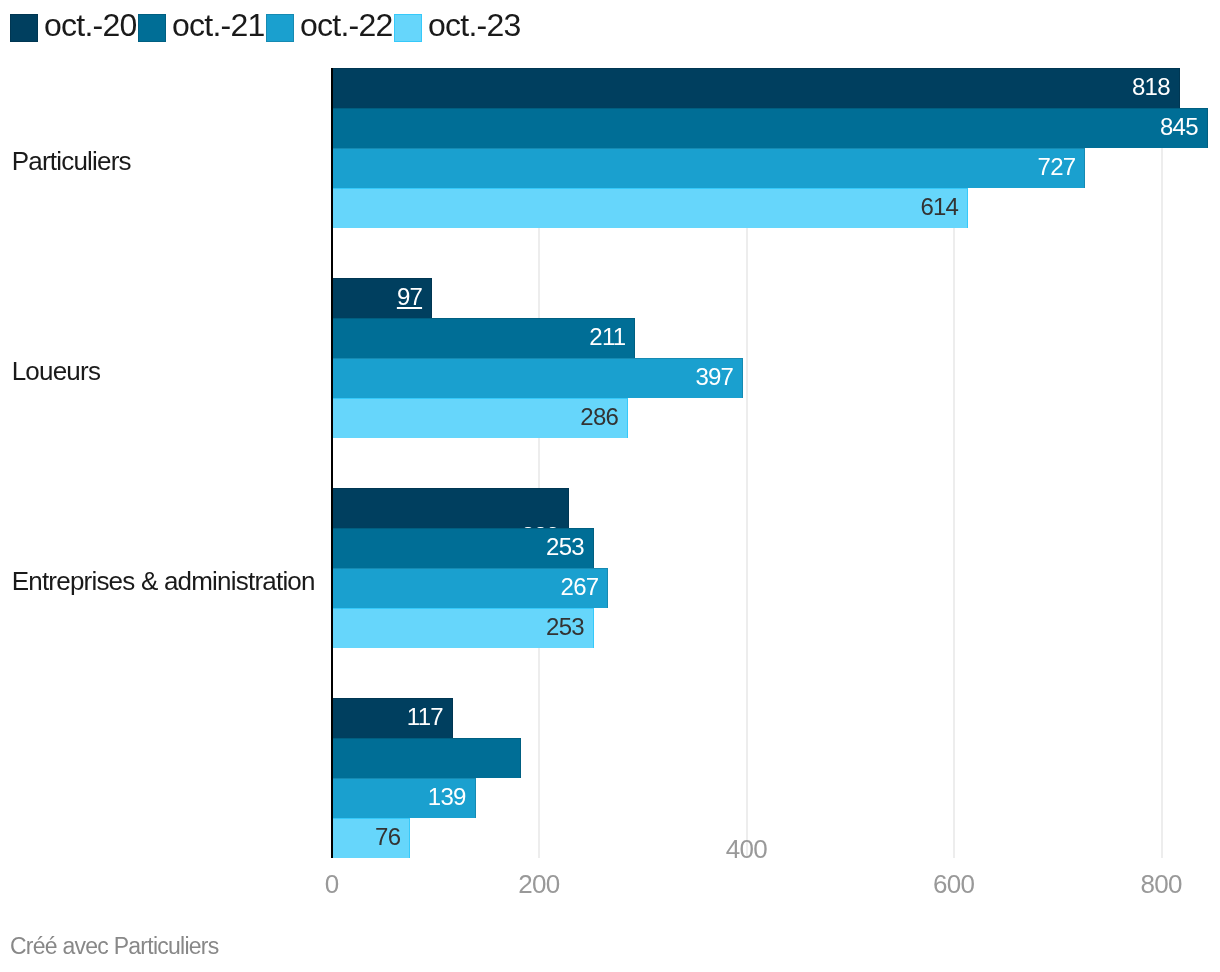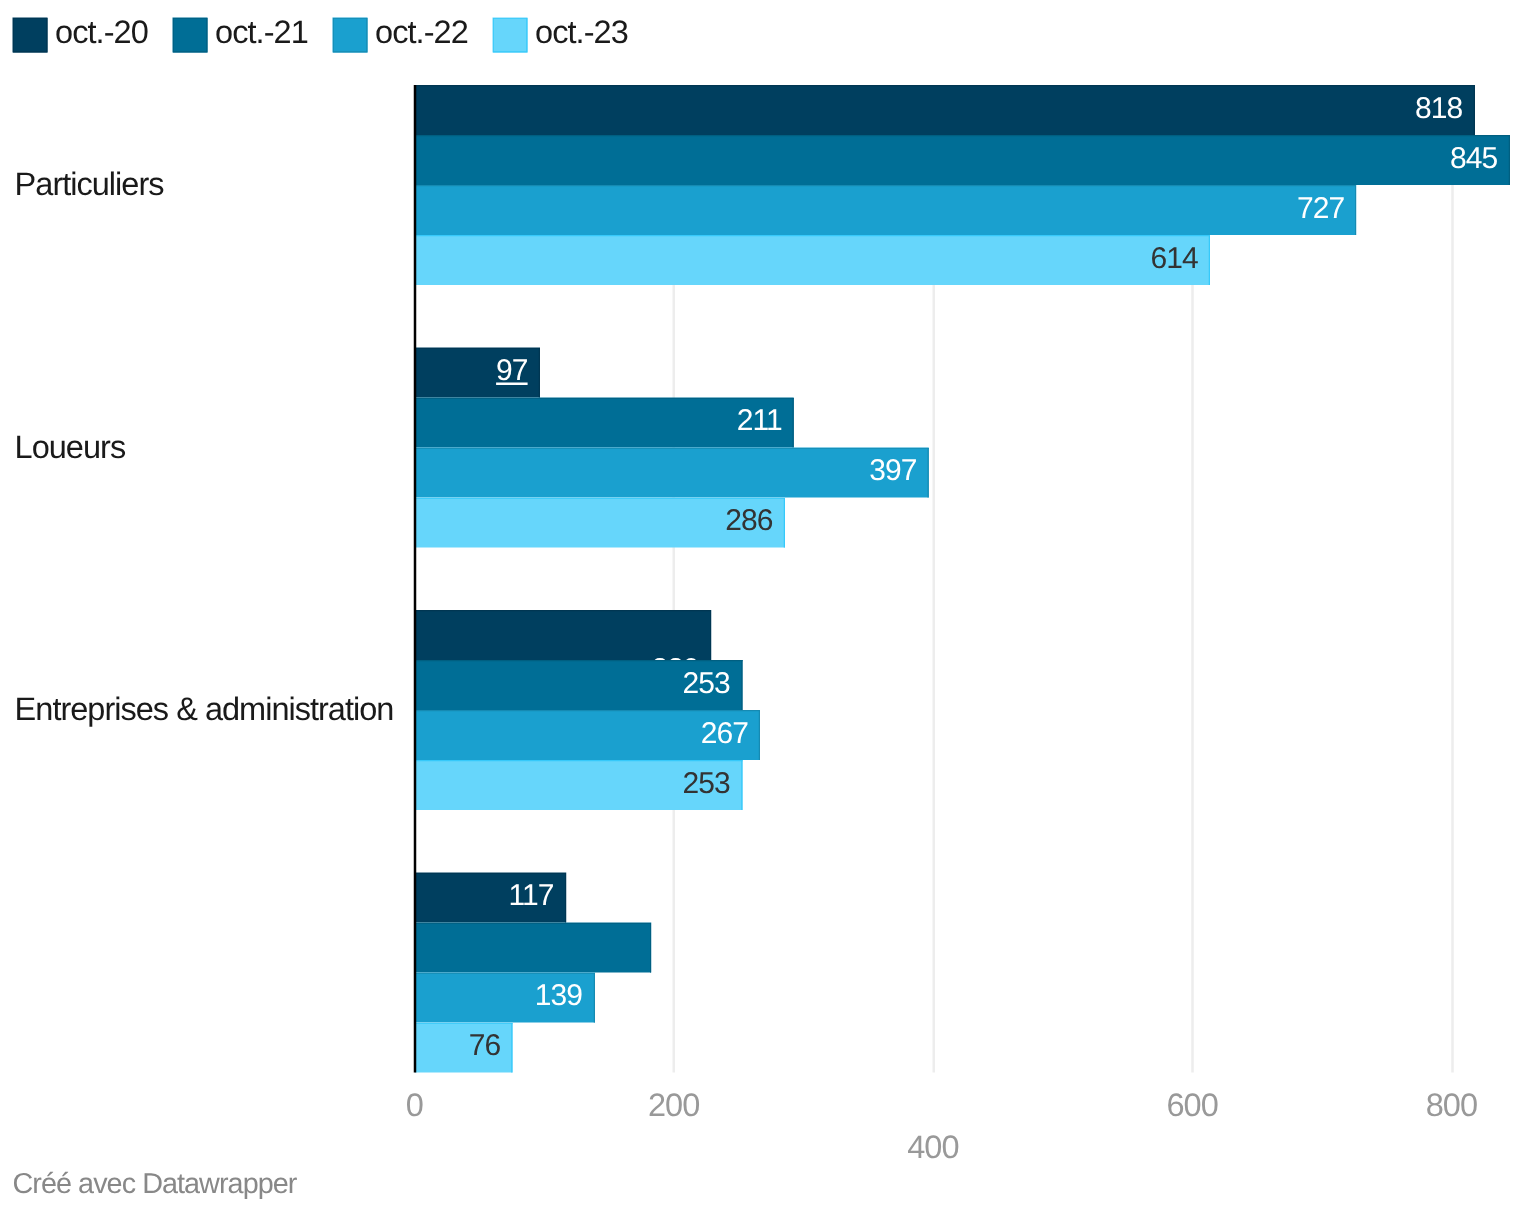--- a/index.html
+++ b/index.html
@@ -19,34 +19,34 @@
 
   
   .legend { position: absolute; left: 10px; top: 14px; height: 28px; }
   .legend-item { position: absolute; top: 0; height: 28px; white-space: nowrap; }
   .legend-swatch {
     position: absolute; left: 0; top: 0; width: 28px; height: 28px;
     box-shadow: inset 0 0 0 1px var(--edge);
   }
   .legend-label {
     position: absolute; left: 34px; top: -3px; height: 28px; line-height: 28px;
-    font-size: 26px; letter-spacing: -0.75px; color: #1a1a1a;
+    font-size: 32px; letter-spacing: -0.75px; color: #1a1a1a;
   }
 
   
   .plot { position: absolute; left: 0; top: 0; width: 1220px; height: 972px; }
   .gridline  { position: absolute; width: 2px; background: #ededed; }
   .axisline  { position: absolute; width: 2px; background: #000000; }
   .tick-label {
     position: absolute; font-size: 26px; letter-spacing: -0.75px;
     color: #999999; text-align: center; transform: translateX(-50%);
   }
   .cat-label {
     position: absolute; left: 11.7px; font-size: 26px; letter-spacing: -0.79px;
-    color: #1a1a1a; white-space: nowrap;
+    color: #1a1a1a; white-space: nowrap; margin-top: 14px;
   }
   .bar {
     position: absolute;
     
     box-shadow: inset 0 1px 0 var(--edge), inset -1px 0 0 var(--edge);
   }
   .bar-value {
     position: absolute; left: 0; text-align: right;
     font-size: 24px; letter-spacing: -0.75px; line-height: 1; white-space: nowrap;
   }
@@ -126,20 +126,20 @@
     <div class="bar" style="left: 331.5px; top: 737.95px; width: 189.771px; height: 39.95px; background: rgb(0, 110, 150); --edge: #005f81;"></div>
     <div class="bar" style="left: 331.5px; top: 777.9px; width: 144.143px; height: 39.95px; background: rgb(26, 160, 207); --edge: #168ab2;"></div>
     <div class="bar-value light" style="width: 465.643px; top: 784.875px;">139</div>
     <div class="bar" style="left: 331.5px; top: 817.85px; width: 78.812px; height: 39.95px; background: rgb(102, 214, 251); --edge: #36c9fa;"></div>
     <div class="bar-value dark" style="width: 400.312px; top: 824.825px;">76</div>
 
     <div class="axisline" style="left: 330.9px; top: 68px; height: 790px; background: rgb(0, 0, 0);"></div>
 
     <div class="tick-label" style="left: 331.5px; top: 869px;">0</div>
     <div class="tick-label" style="left: 538.9px; top: 869px;">200</div>
-    <div class="tick-label" style="left: 746.3px; top: 902px;">400</div>
+    <div class="tick-label" style="left: 746.3px; top: 834px;">400</div>
     <div class="tick-label" style="left: 953.7px; top: 869px;">600</div>
     <div class="tick-label" style="left: 1161.1px; top: 869px;">800</div>
   </div>
 
-  <div class="footer" style="top: 935px;">Créé avec Datawrapper</div>
+  <div class="footer" style="top: 935px;">Créé avec Particuliers</div>
 
 </div>
 
 </body></html>

